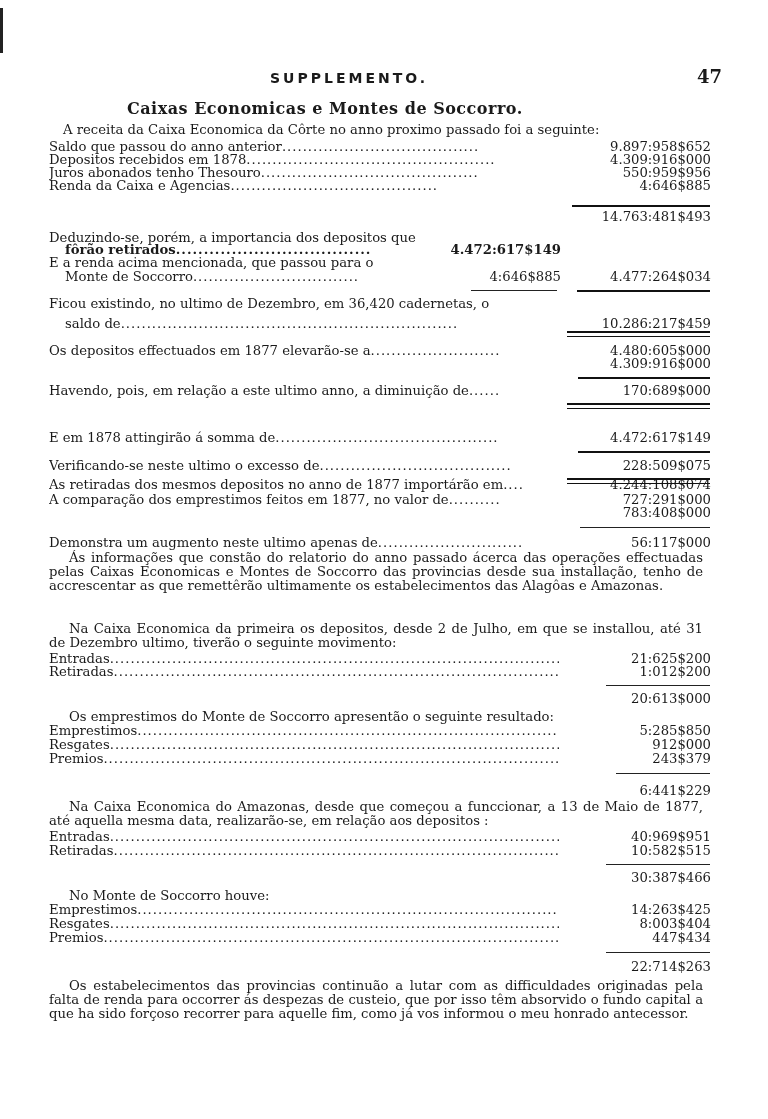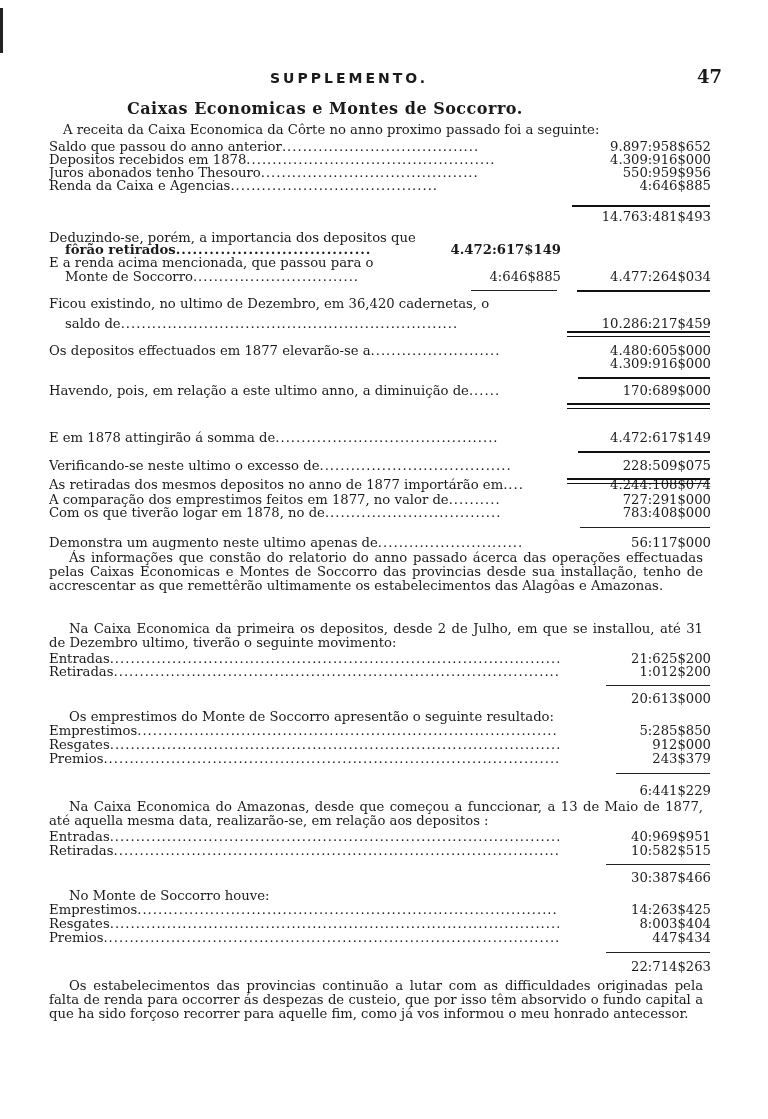--- a/index.html
+++ b/index.html
@@ -105,21 +105,20 @@
     <span class="lbl"><span>Verificando-se neste ultimo o excesso de</span><span class="dots">.....................................</span></span>
     <span class="val">228:509$075</span>
   </div>
   <div class="rule double" style="left:567px; width:143px; top:478px;"></div>
 
   <div class="row" style="top:493px;">
     <span class="lbl"><span>A comparação dos emprestimos feitos em 1877, no valor de</span><span class="dots">..........</span></span>
     <span class="val">727:291$000</span>
   </div>
   <div class="row" style="top:506px;">
-    <span class="lbl"><span>Com os que tiverão logar em 1878, no de</span><span class="dots">..................................</span></span>
     <span class="val">783:408$000</span>
   </div>
   <div class="rule thin" style="left:580px; width:130px; top:527px;"></div>
   <div class="row" style="top:536px;">
     <span class="lbl"><span>Demonstra um augmento neste ultimo apenas de</span><span class="dots">............................</span></span>
     <span class="val">56:117$000</span>
   </div>
 
   <div class="para" style="top:551px;">
     <span class="indent"></span><span>Ás informações que constão do relatorio do anno passado ácerca das operações effectuadas pelas Caixas Economicas e Montes de Soccorro das provincias desde sua installação, tenho de accrescentar as que remettêrão ultimamente os estabelecimentos das Alagôas e Amazonas.</span>

